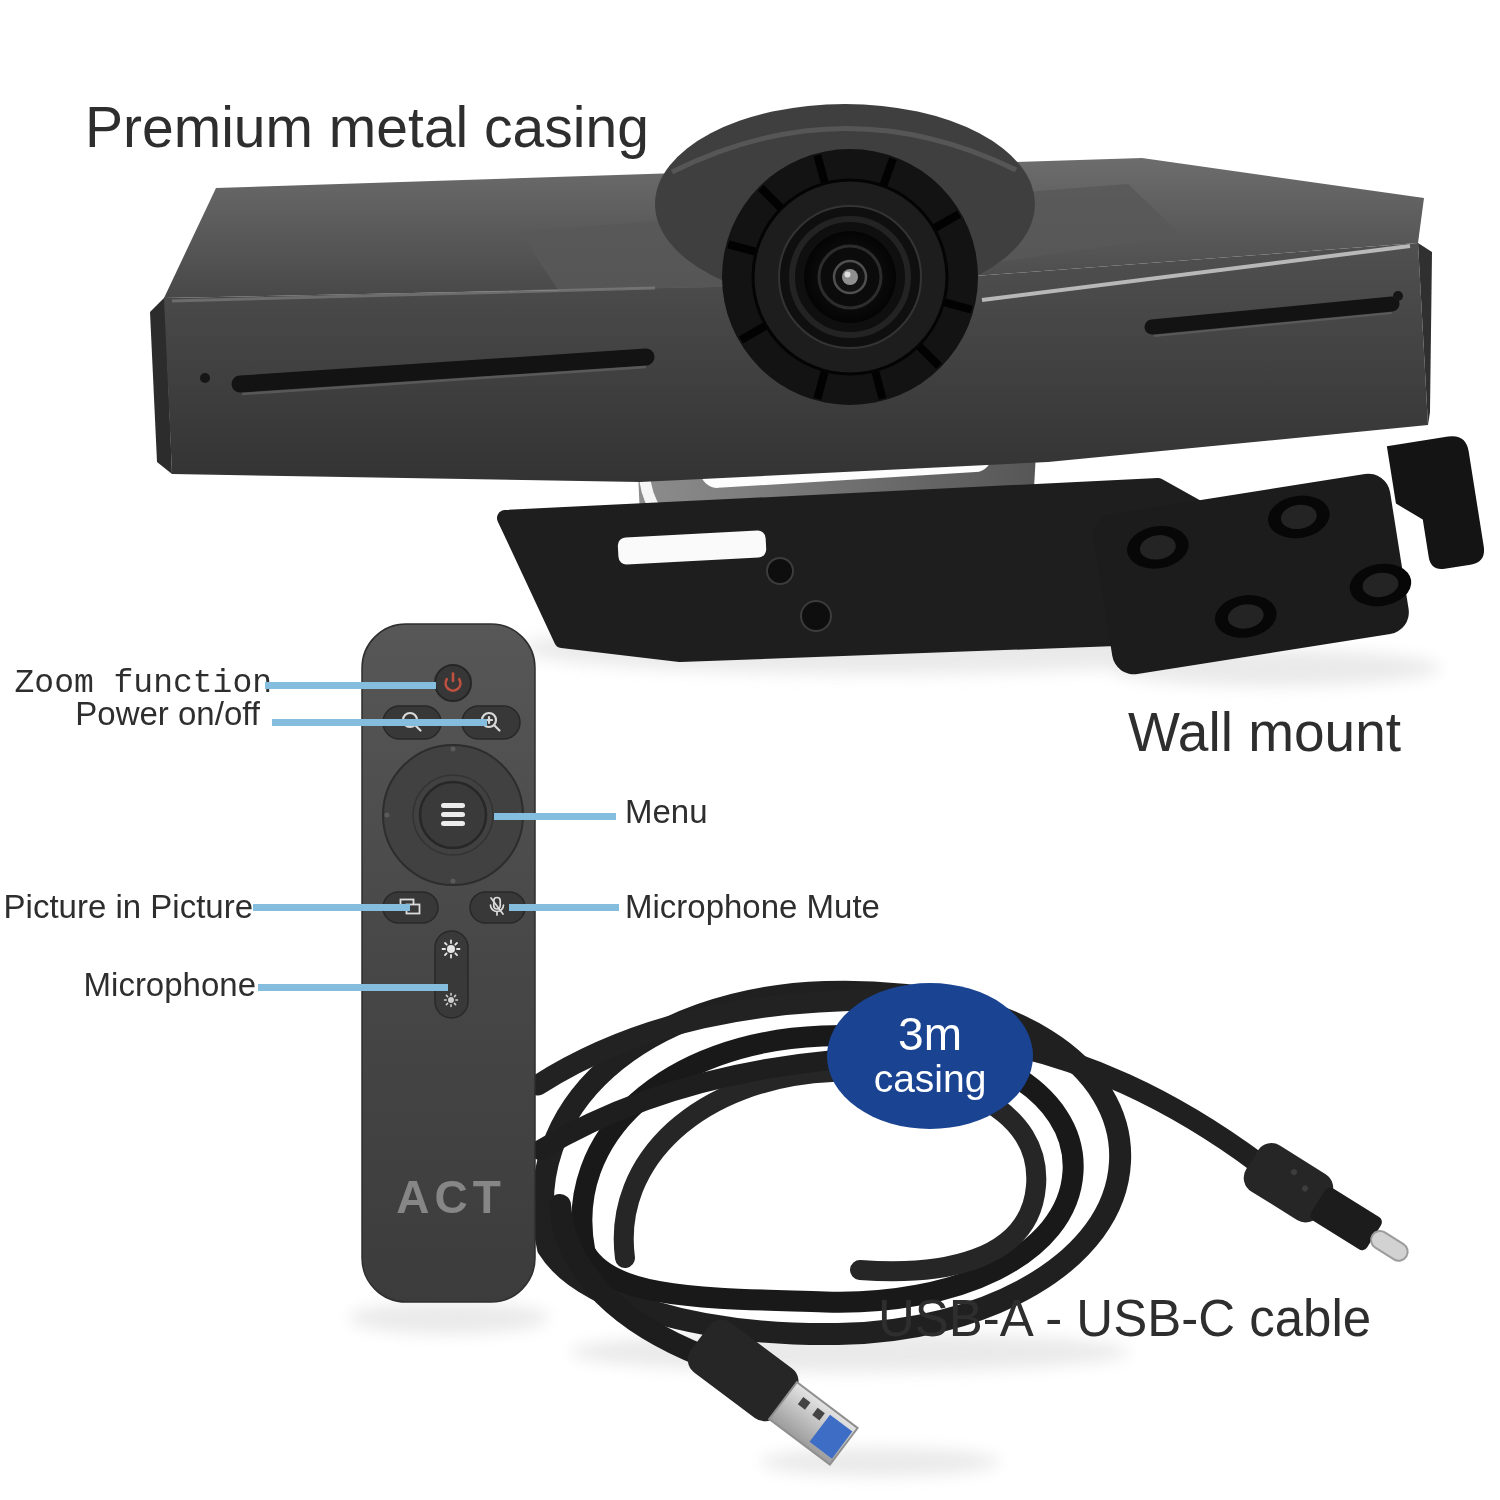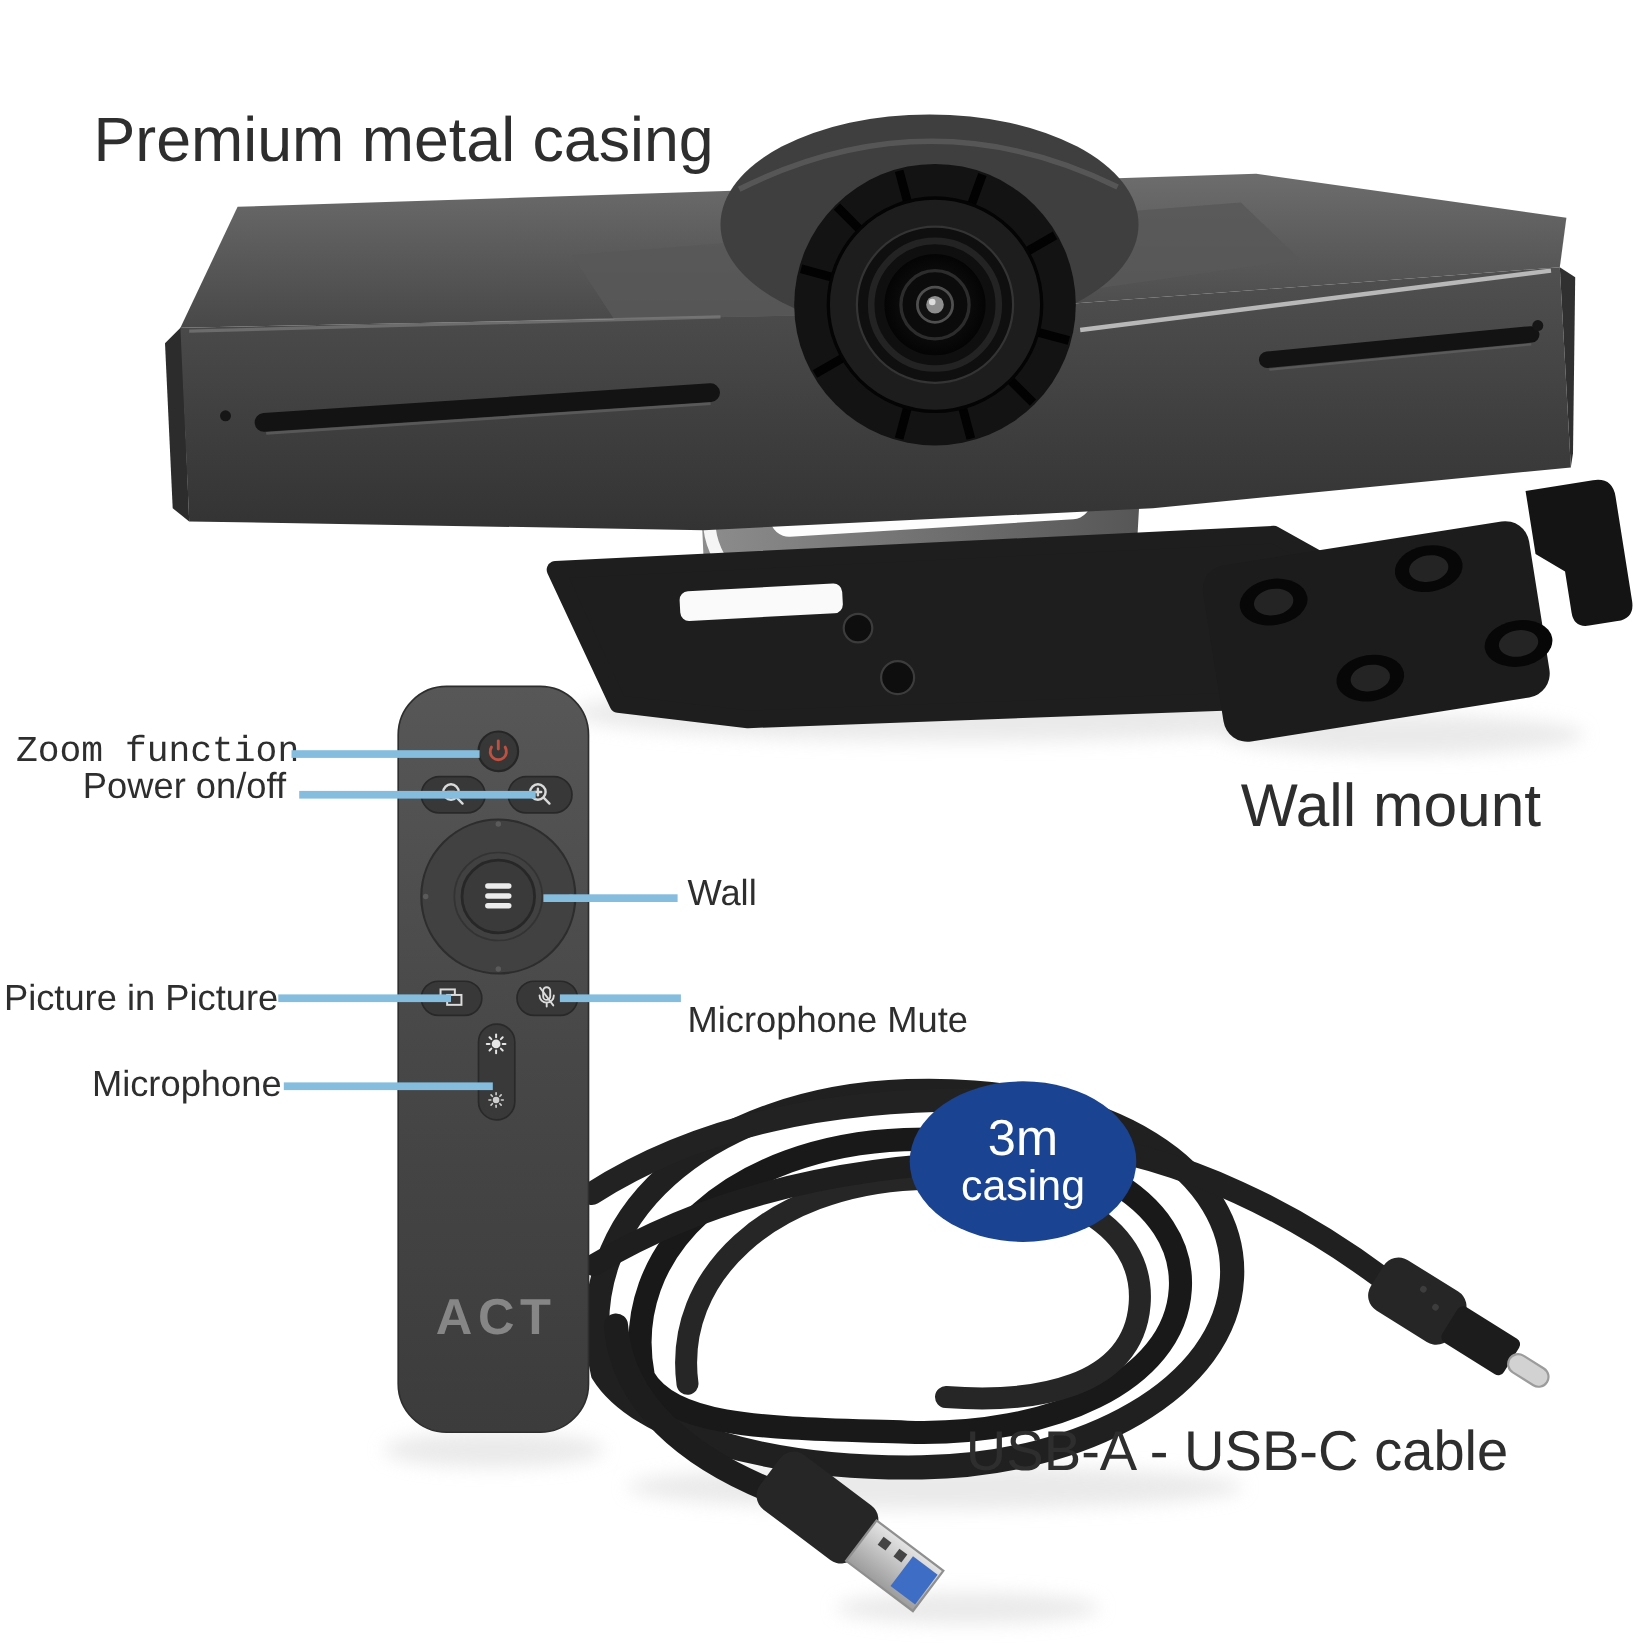--- a/index.html
+++ b/index.html
@@ -257,23 +257,23 @@
   <div class="t title" style="left:85px;top:94px;">Premium metal casing</div>
 
   <div class="t big" style="left:1128px;top:700px;">Wall mount</div>
 
   <div class="t callout right-align" style="right:1240px;top:668px;margin-top:28px;">Power on/off</div>
   <div class="t callout right-align" style="right:1228px;top:666px;font-family:Liberation Mono, monospace;">Zoom function</div>
   <div class="t callout right-align" style="right:1247px;top:889px;text-align:center;">Picture in Picture</div>
   <div class="t callout right-align" style="right:1244px;top:967px;">Microphone</div>
 
   <div class="t callout osd" style="left:625px;top:789px;line-height:45px;">
-    <span class="l2">Wall</span>
+    <span class="l2">Menu</span>
   </div>
-  <div class="t callout" style="left:625px;top:889px;margin-top:20px;">Microphone Mute</div>
+  <div class="t callout" style="left:625px;top:889px;">Microphone Mute</div>
 
   <div class="line" style="left:265px;top:682px;width:171px;"></div>
   <div class="line" style="left:272px;top:719px;width:215px;"></div>
   <div class="line" style="left:494px;top:813px;width:122px;"></div>
   <div class="line" style="left:253px;top:904px;width:157px;"></div>
   <div class="line" style="left:509px;top:904px;width:110px;"></div>
   <div class="line" style="left:258px;top:984px;width:190px;"></div>
 
   <div class="badge">
     <div class="l1">3m</div>

